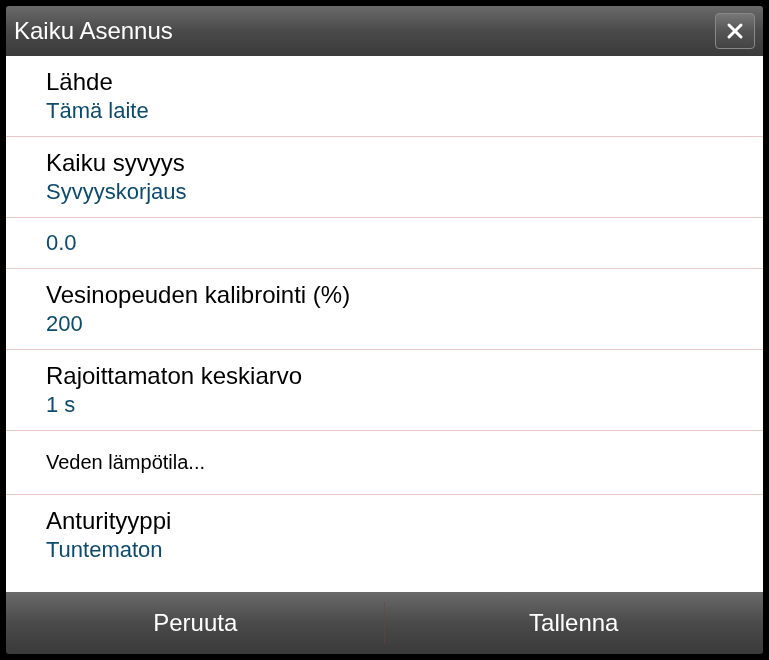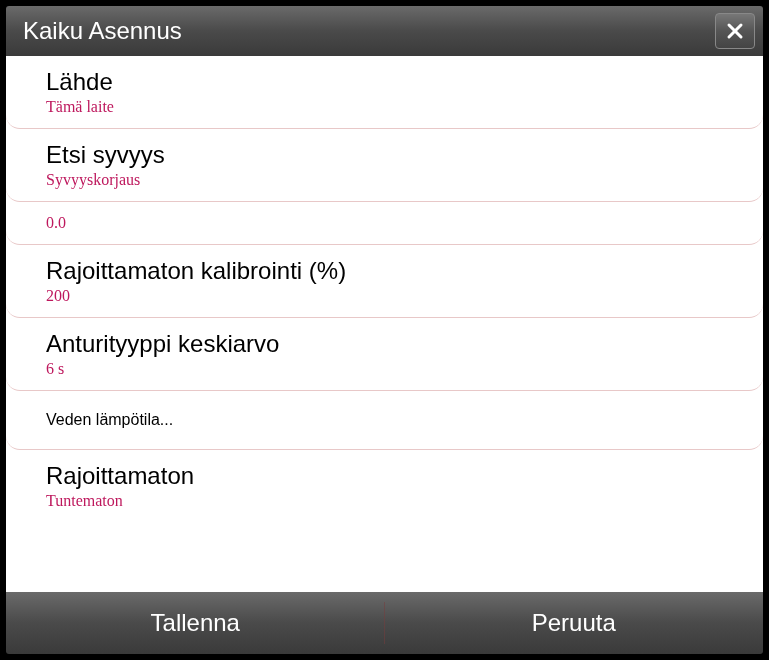--- a/index.html
+++ b/index.html
@@ -21,21 +21,21 @@
       padding: 6px;
       display: flex;
       flex-direction: column;
     }
     .titlebar {
       height: 50px;
       background: linear-gradient(to bottom, #6a6a6a 0%, #4a4a4a 50%, #3a3a3a 100%);
       display: flex;
       align-items: center;
       justify-content: space-between;
-      padding: 0 8px 0 17px;
+      padding: 0 8px 0 8px;
       border-radius: 3px 3px 0 0;
     }
     .title {
       color: #fff;
       font-size: 24px;
       font-weight: normal;
     }
     .close-btn {
       width: 40px;
       height: 36px;
@@ -54,38 +54,36 @@
     }
     .content {
       flex: 1;
       background: #fff;
       overflow-y: auto;
     }
     .list-item {
       padding: 12px 0 12px 40px;
       border-bottom: 1px solid #e8c8c8;
       cursor: pointer;
-      border-radius: 14px;
     }
     .list-item:last-child {
       border-bottom: none;
     }
     .item-label {
       font-size: 24px;
       color: #000;
       font-weight: normal;
       margin-bottom: 2px;
     }
     .item-value {
-      font-size: 16px;
-      color: #be185d;
-      font-family: Liberation Serif, serif;
+      font-size: 22px;
+      color: #0c4a6e;
     }
     .item-label-only {
-      font-size: 16px;
+      font-size: 20px;
       color: #000;
       padding: 8px 0;
     }
     .footer {
       height: 62px;
       background: linear-gradient(to bottom, #6a6a6a 0%, #4a4a4a 50%, #3a3a3a 100%);
       display: flex;
       border-radius: 0 0 3px 3px;
     }
     .footer-btn {
@@ -121,40 +119,40 @@
       </svg>
     </div>
   </div>
 
   <div class="content">
     <div class="list-item">
       <div class="item-label">Lähde</div>
       <div class="item-value">Tämä laite</div>
     </div>
     <div class="list-item">
-      <div class="item-label">Etsi syvyys</div>
+      <div class="item-label">Kaiku syvyys</div>
       <div class="item-value">Syvyyskorjaus</div>
     </div>
     <div class="list-item">
       <div class="item-value">0.0</div>
     </div>
     <div class="list-item">
-      <div class="item-label">Rajoittamaton kalibrointi (%)</div>
+      <div class="item-label">Vesinopeuden kalibrointi (%)</div>
       <div class="item-value">200</div>
     </div>
     <div class="list-item">
-      <div class="item-label">Anturityyppi keskiarvo</div>
-      <div class="item-value">6 s</div>
+      <div class="item-label">Rajoittamaton keskiarvo</div>
+      <div class="item-value">1 s</div>
     </div>
     <div class="list-item">
       <div class="item-label-only">Veden lämpötila...</div>
     </div>
     <div class="list-item">
-      <div class="item-label">Rajoittamaton</div>
+      <div class="item-label">Anturityyppi</div>
       <div class="item-value">Tuntematon</div>
     </div>
   </div>
 
   <div class="footer">
+    <div class="footer-btn">Peruuta</div>
     <div class="footer-btn">Tallenna</div>
-    <div class="footer-btn">Peruuta</div>
   </div>
 </div>
 
 </body></html>

